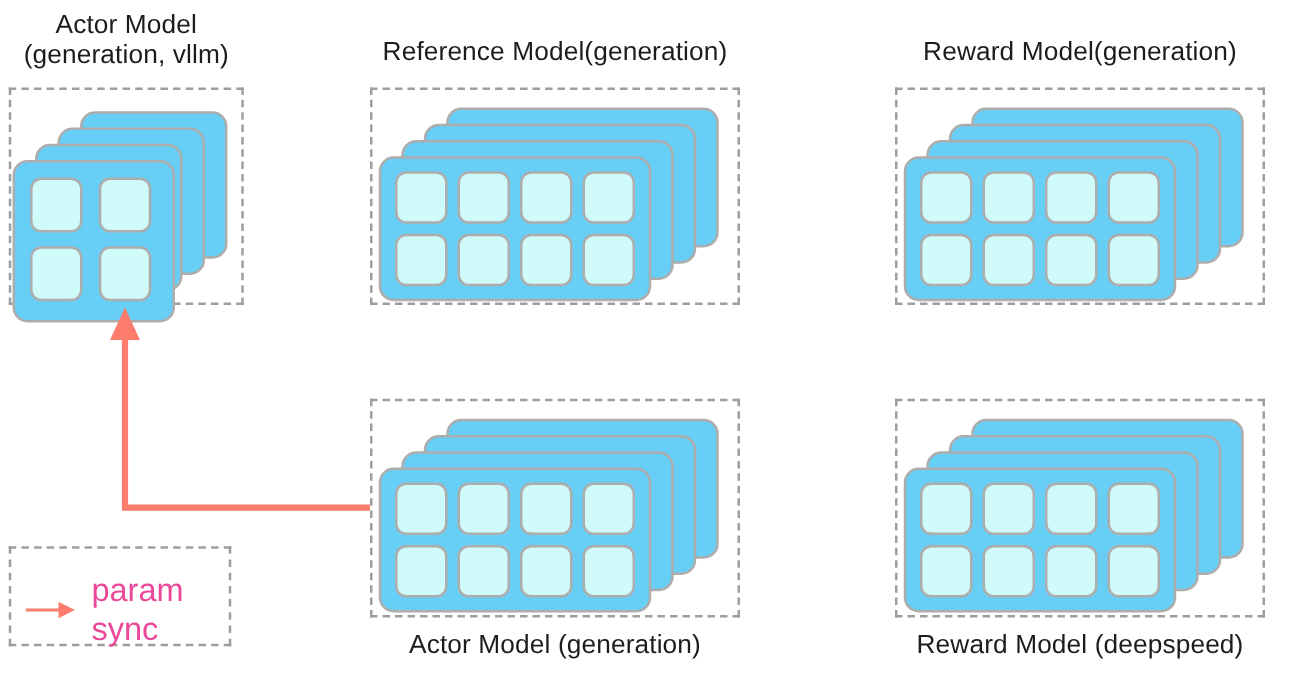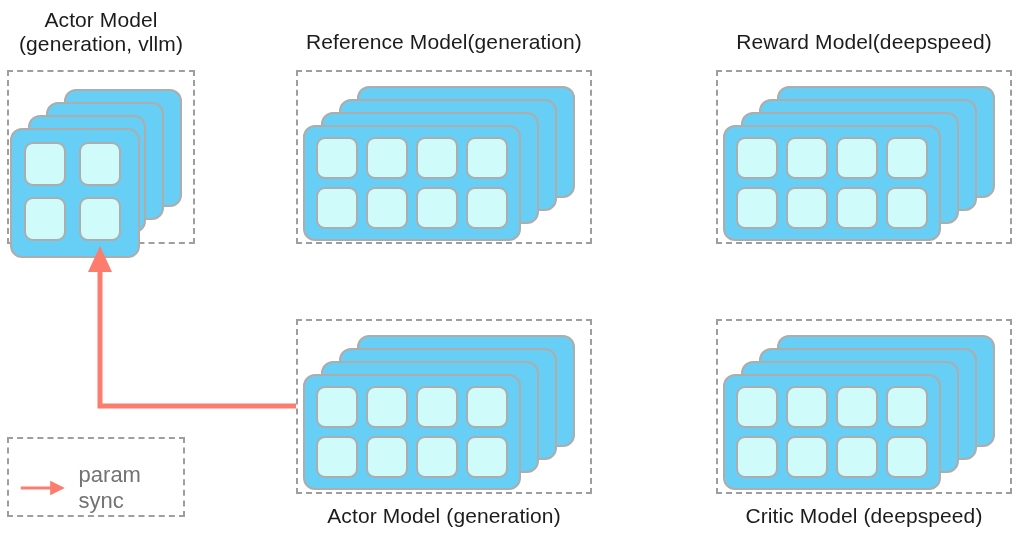--- a/index.html
+++ b/index.html
@@ -88,22 +88,22 @@
     align-items: center;
   }
   .legend-row {
     display: flex;
     align-items: center;
     gap: 10px;
     margin-top: 22px;
     margin-left: 10px;
   }
   .legend-label {
-    font-size: 22px;
-    color: #737373;
+    font-size: 26px;
+    color: #ec4899;
   }
 </style>
 </head>
 <body>
 
 <div class="caption caption-above" style="left:7px; top:8px; width:188px;">Actor Model
 (generation, vllm)</div>
 
 <div class="group" style="left:7px; top:70px; width:188px; height:174px;">
   <div class="stack">
@@ -132,21 +132,21 @@
       <div class="chip" style="width:38px;height:38px;"></div>
       <div class="chip" style="width:38px;height:38px;"></div>
       <div class="chip" style="width:38px;height:38px;"></div>
       <div class="chip" style="width:38px;height:38px;"></div>
       <div class="chip" style="width:38px;height:38px;"></div>
       <div class="chip" style="width:38px;height:38px;"></div>
     </div>
   </div>
 </div>
 
-<div class="caption caption-above" style="left:716px; top:30px; width:296px;">Reward Model(deepspeed)</div>
+<div class="caption caption-above" style="left:716px; top:30px; width:296px;">Reward Model(generation)</div>
 
 <div class="group" style="left:716px; top:70px; width:296px; height:174px;">
   <div class="stack">
     <div class="card" style="left:59px; top:14px; width:218px; height:112px;"></div>
     <div class="card" style="left:41px; top:27px; width:218px; height:112px;"></div>
     <div class="card" style="left:23px; top:40px; width:218px; height:112px;"></div>
     <div class="card card-front grid-4x2" style="left:5px; top:53px; width:218px; height:116px;">
       <div class="chip" style="width:38px;height:38px;"></div>
       <div class="chip" style="width:38px;height:38px;"></div>
       <div class="chip" style="width:38px;height:38px;"></div>
@@ -190,21 +190,21 @@
       <div class="chip" style="width:38px;height:38px;"></div>
       <div class="chip" style="width:38px;height:38px;"></div>
       <div class="chip" style="width:38px;height:38px;"></div>
       <div class="chip" style="width:38px;height:38px;"></div>
       <div class="chip" style="width:38px;height:38px;"></div>
       <div class="chip" style="width:38px;height:38px;"></div>
     </div>
   </div>
 </div>
 
-<div class="caption caption-below" style="left:716px; top:504px; width:296px;">Critic Model (deepspeed)</div>
+<div class="caption caption-below" style="left:716px; top:504px; width:296px;">Reward Model (deepspeed)</div>
 
 <svg class="connector" viewBox="0 0 1032 546">
   <path d="M 296 406 L 100 406 L 100 268" fill="none" stroke="#FC7C6E" stroke-width="5" stroke-linecap="butt" stroke-linejoin="miter"></path>
   <path d="M 100 246 L 112 272 L 88 272 Z" fill="#FC7C6E"></path>
 </svg>
 
 <div class="legend" style="left:7px; top:437px; width:178px; height:80px;">
   <div class="legend-row">
     <svg width="54" height="18" viewBox="0 0 54 18">
       <path d="M 2 9 L 38 9" stroke="#FC7C6E" stroke-width="3" fill="none"></path>

